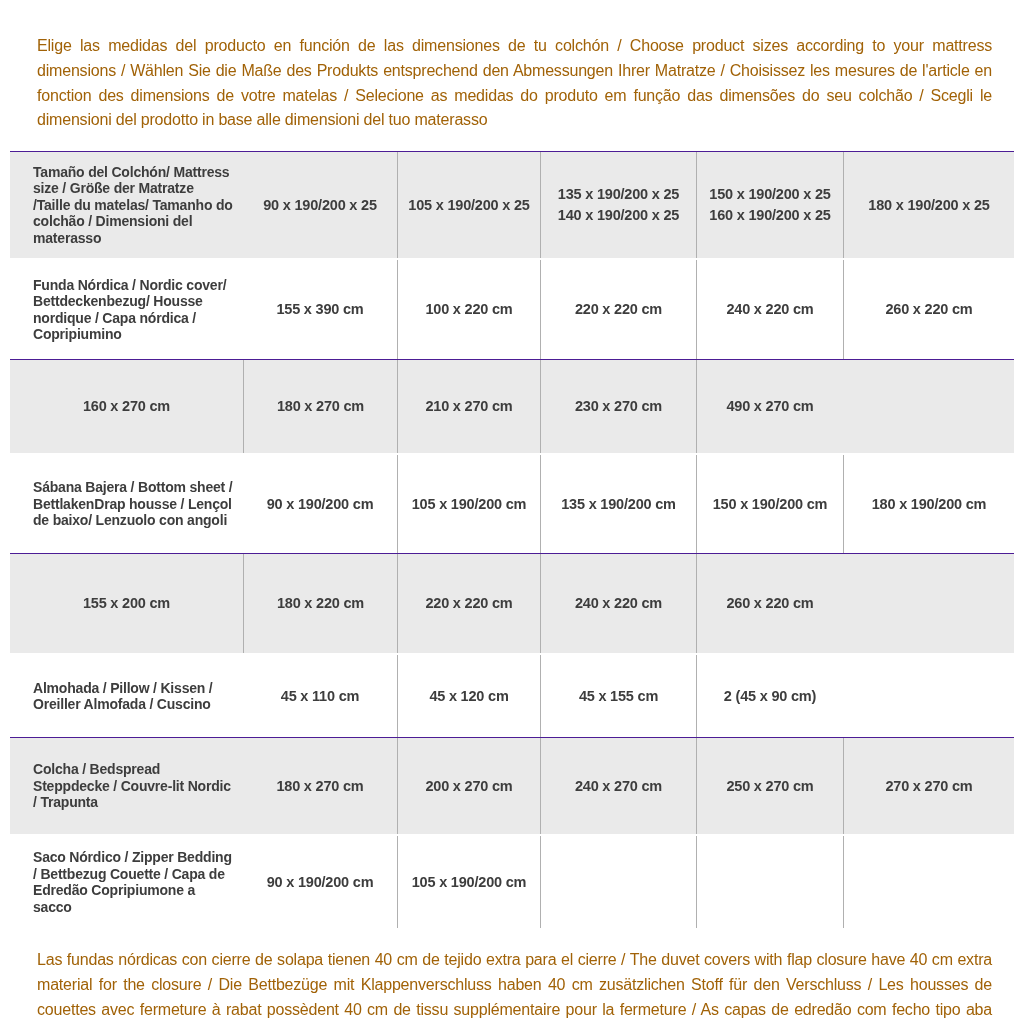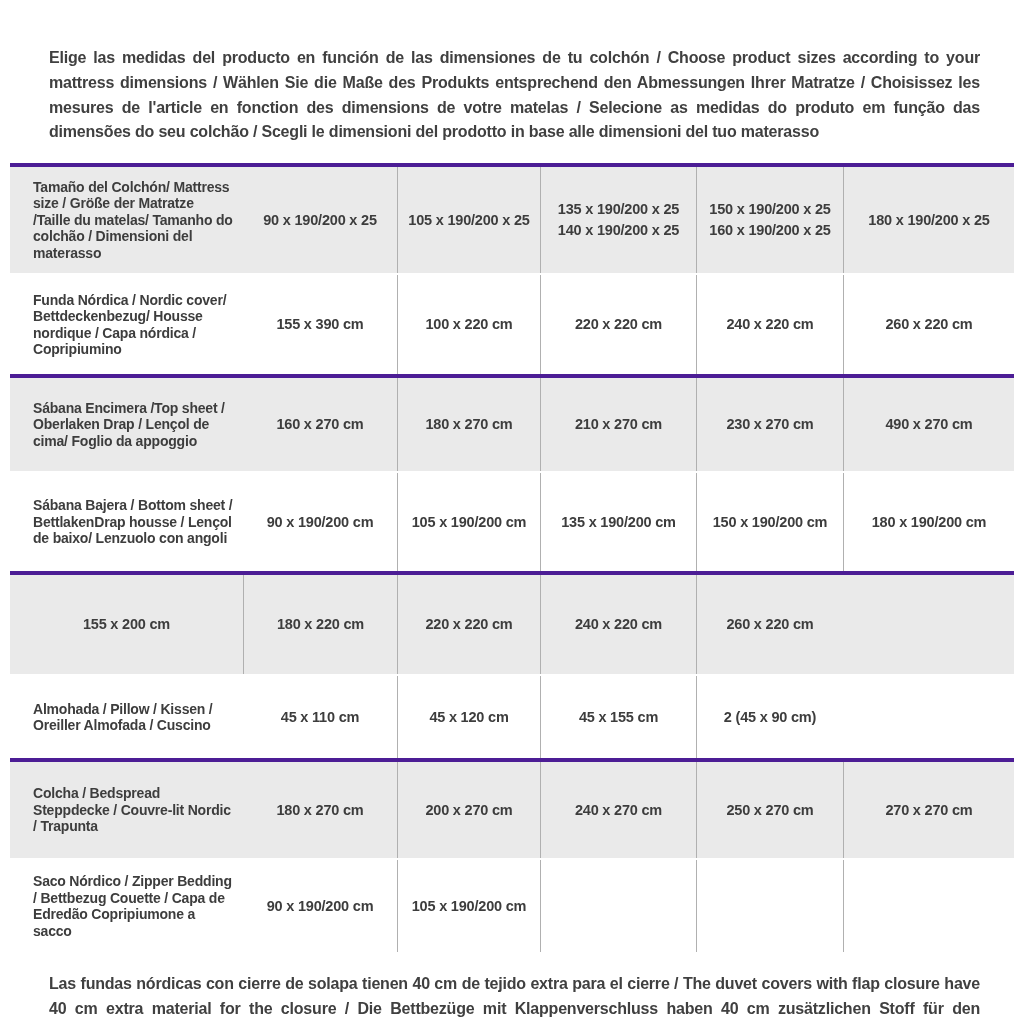--- a/index.html
+++ b/index.html
@@ -11,38 +11,38 @@
   html,body{margin:0;padding:0;}
   body{
     width:1024px;height:1024px;
     background:var(--bg);
     font-family:"Liberation Sans", sans-serif;
     color:var(--text);
     overflow:hidden;
   }
   .page{width:1024px;height:1024px;box-sizing:border-box;padding:30px 28px 0 33px;}
   .intro, .footnote{
-    font-weight:bold;
+    font-weight:normal;
     font-size:16px;
     line-height:1.55;
     letter-spacing:-0.2px;
     text-align:justify;
-    color:#404040;
-    margin:16px;
+    color:#a16207;
+    margin:4px;
   }
   .size-table{
     margin:18px 0 0 -23px;
     width:1004px;
   }
   .trow{
     display:grid;
     grid-template-columns:233px 154px 143px 156px 147px 171px;
     align-items:center;
   }
-  .trow.gray{background:var(--band);border-bottom:2px solid #ffffff;border-top:4px solid #4c1d95;}
+  .trow.gray{background:var(--band);border-bottom:2px solid #ffffff;border-top:1px solid #4c1d95;}
   .trow.white{background:#ffffff;}
   
   .trow:nth-child(1){min-height:106px;}
   .trow:nth-child(2){min-height:99px;}
   .trow:nth-child(3){min-height:93px;}
   .trow:nth-child(4){min-height:98px;}
   .trow:nth-child(5){min-height:99px;}
   .trow:nth-child(6){min-height:82px;}
   .trow:nth-child(7){min-height:96px;}
   .trow:nth-child(8){min-height:92px;}
@@ -109,21 +109,20 @@
           <div>220 x 220 cm</div>
         </div>
         <div class="cell value-cell vline">
           <div>240 x 220 cm</div>
         </div>
         <div class="cell value-cell vline">
           <div>260 x 220 cm</div>
         </div>
       </div>
       <div class="trow gray">
-        <div class="cell label-cell">Sábana Encimera /Top sheet / Oberlaken Drap / Lençol de cima/ Foglio da appoggio</div>
         <div class="cell value-cell">
           <div>160 x 270 cm</div>
         </div>
         <div class="cell value-cell vline">
           <div>180 x 270 cm</div>
         </div>
         <div class="cell value-cell vline">
           <div>210 x 270 cm</div>
         </div>
         <div class="cell value-cell vline">

